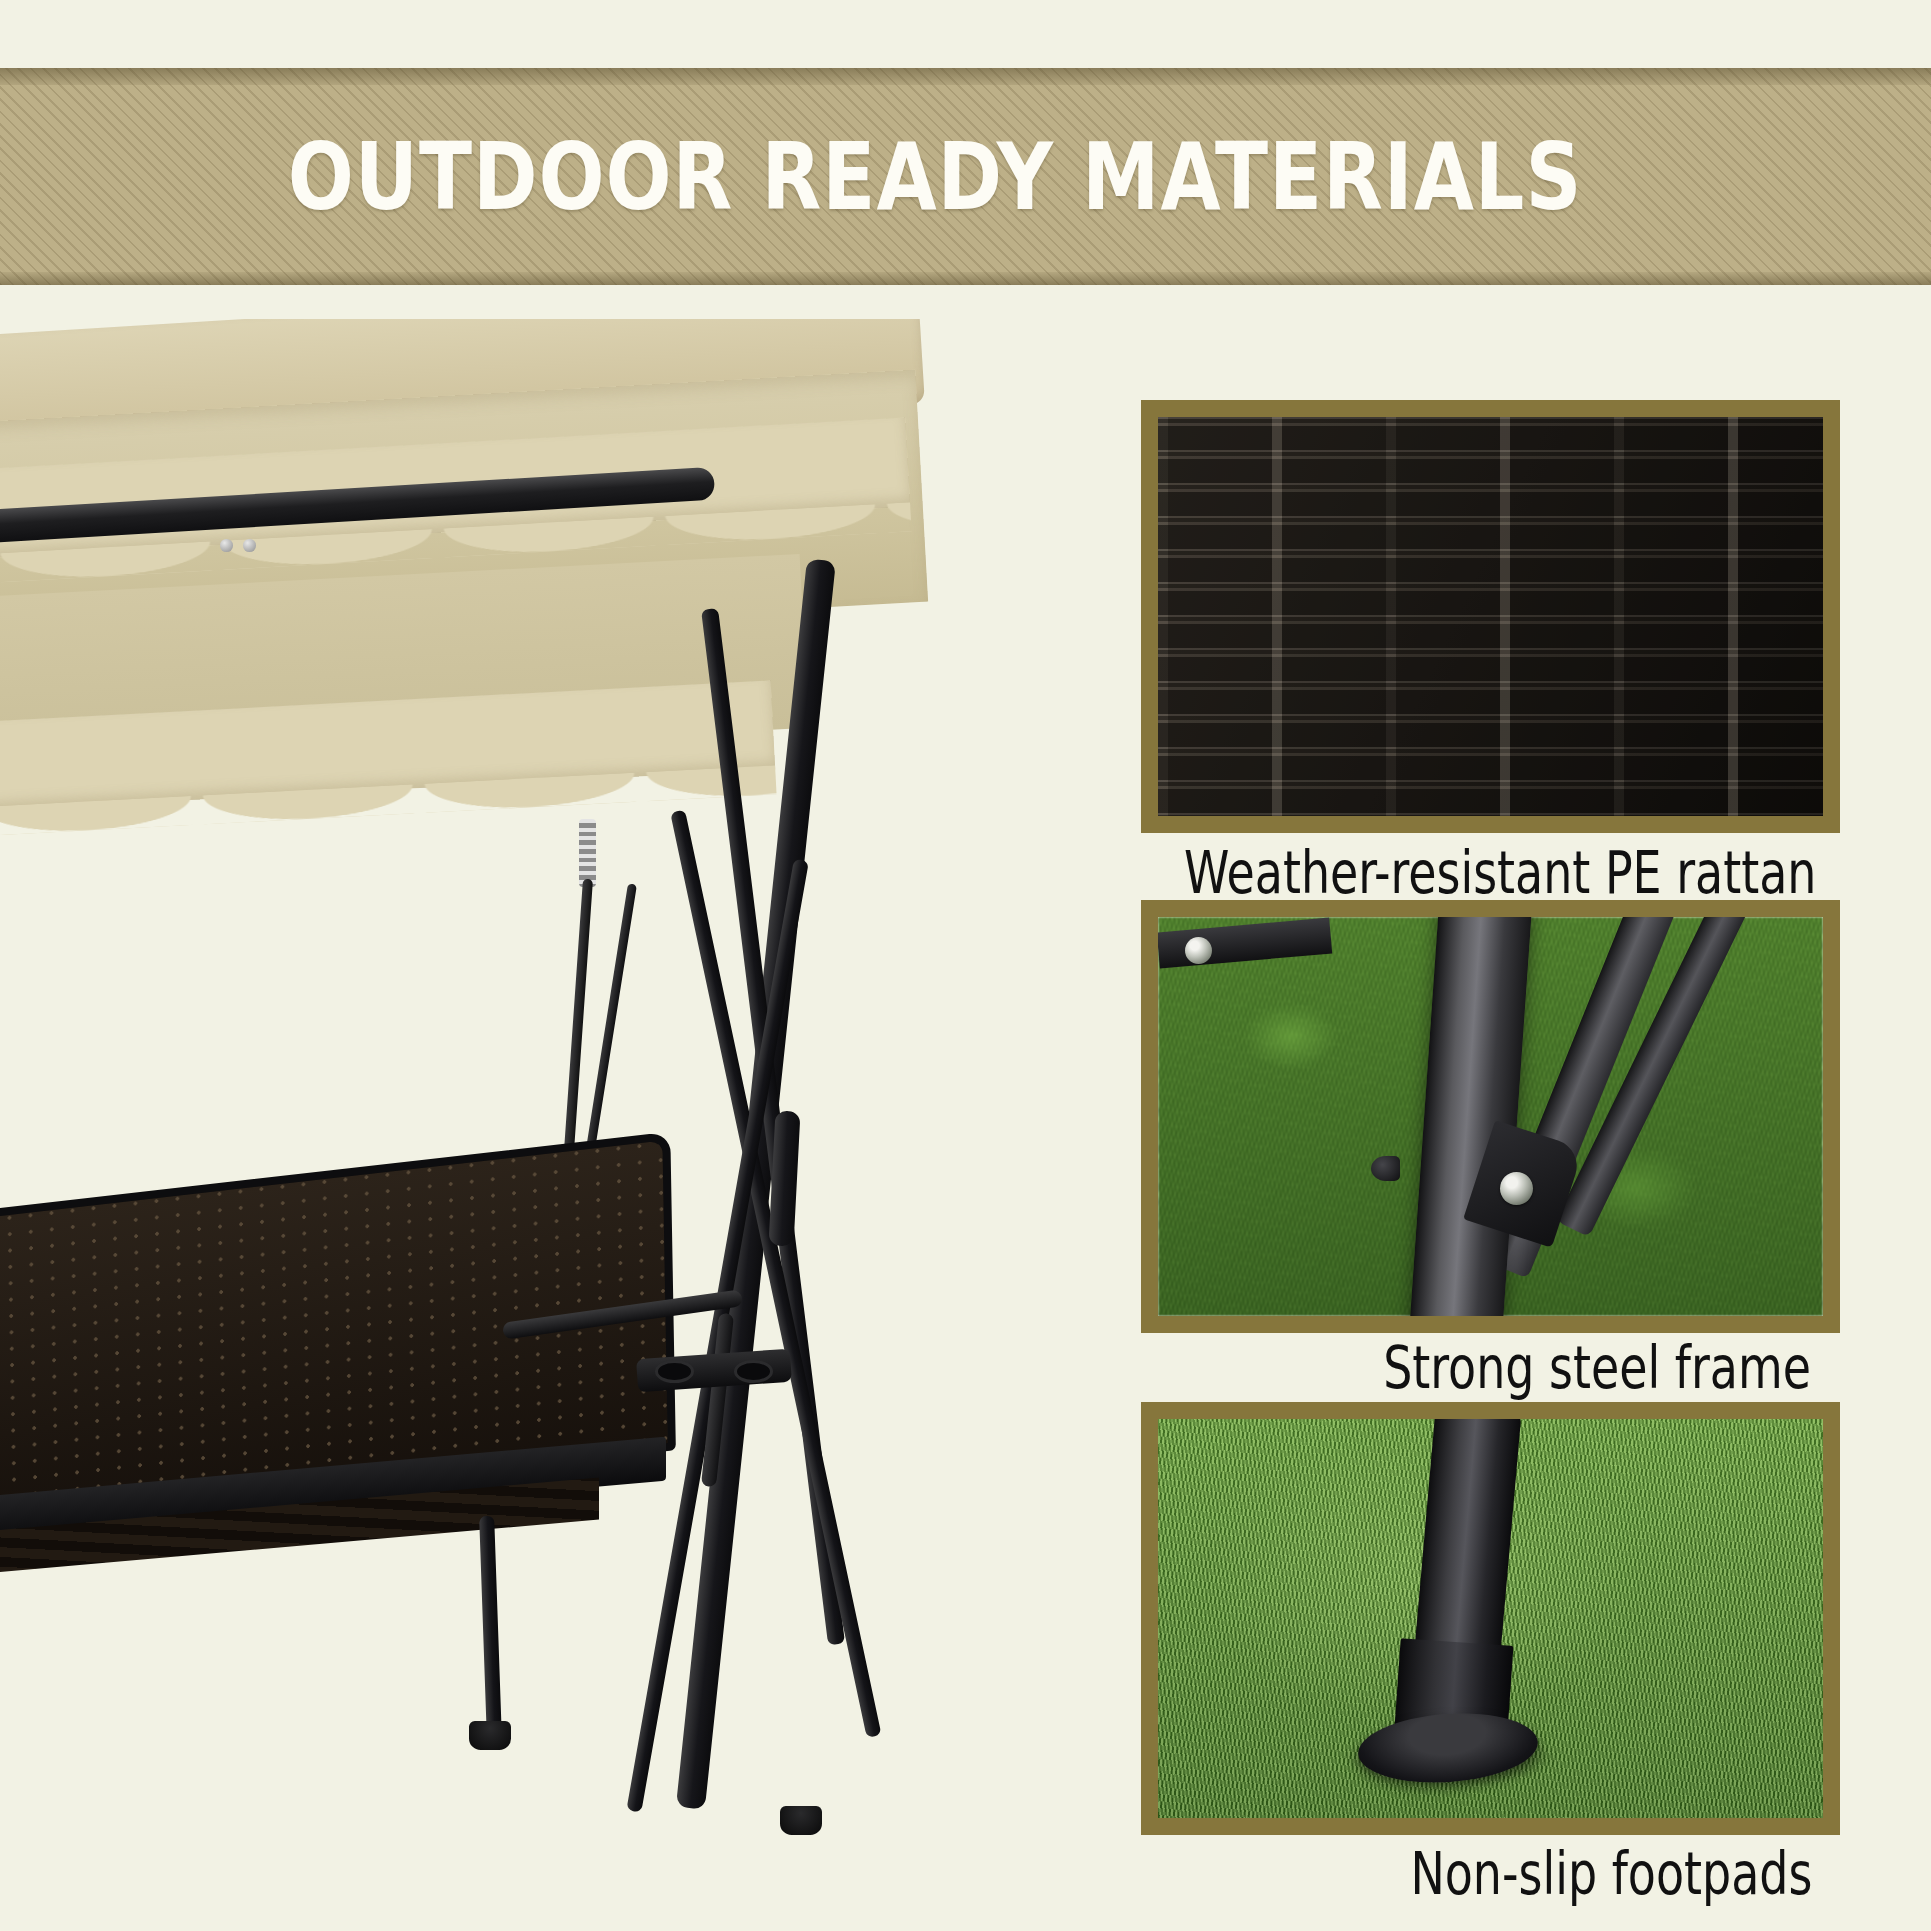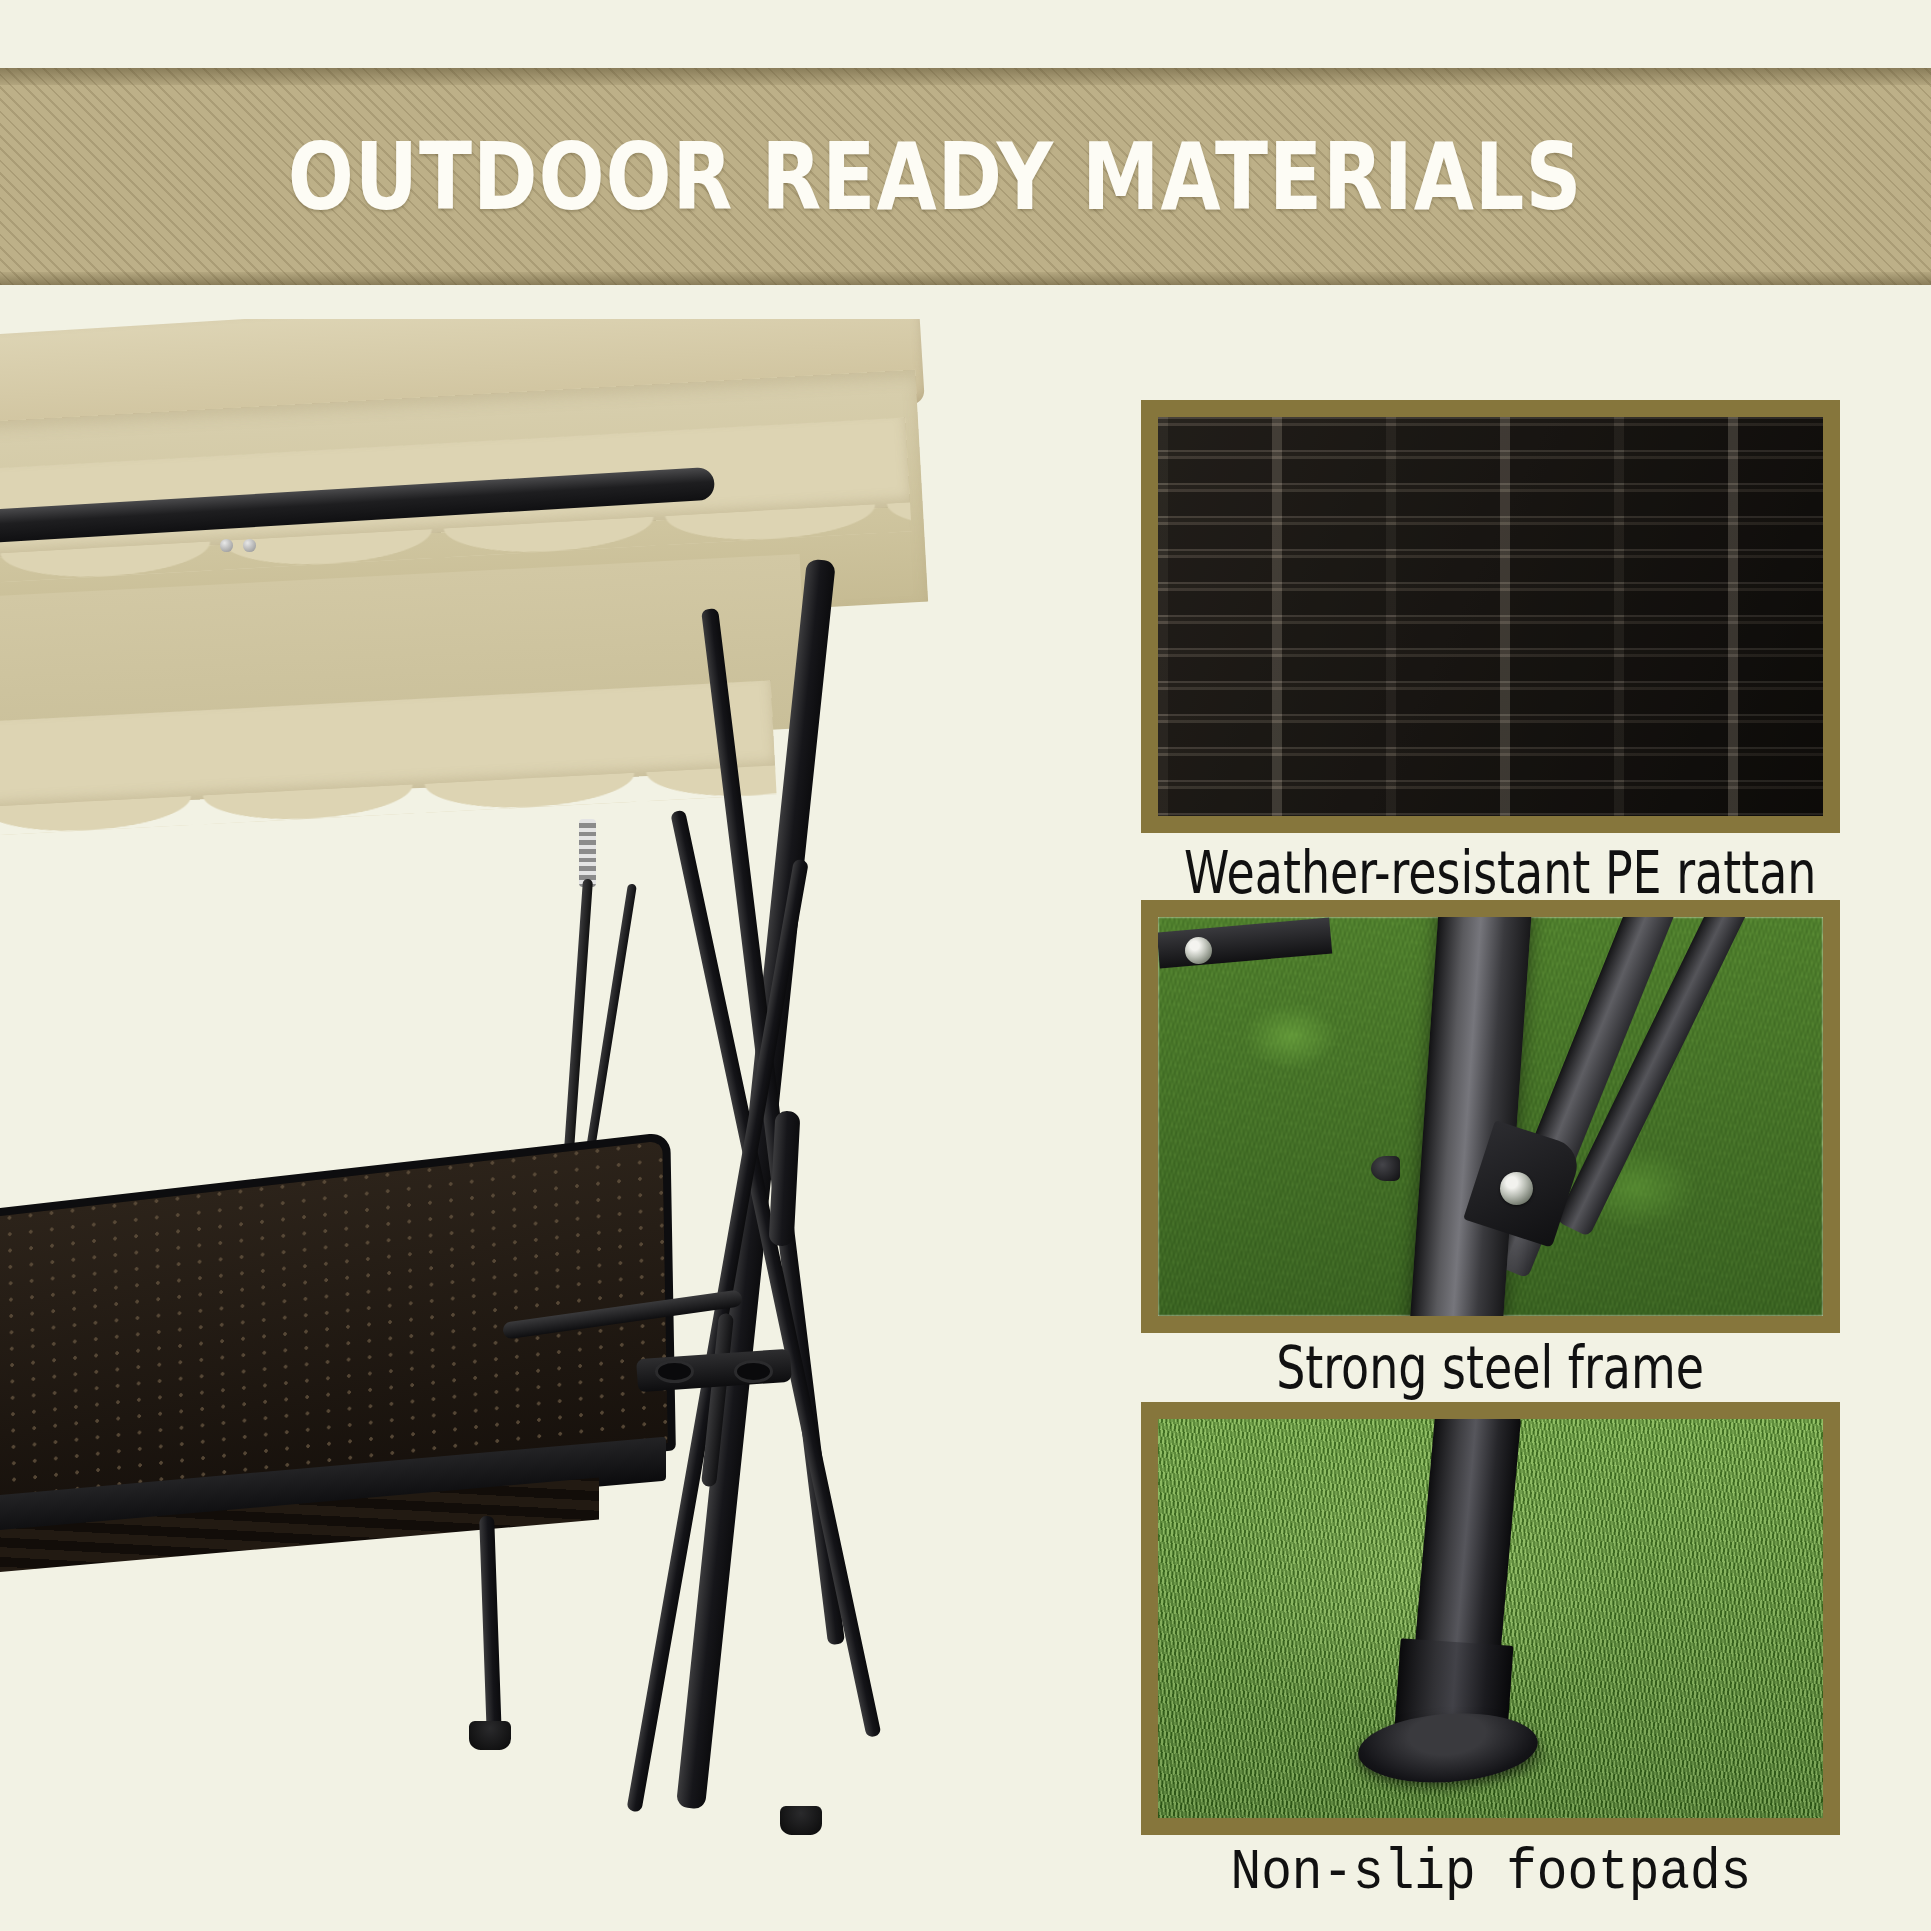--- a/index.html
+++ b/index.html
@@ -340,31 +340,31 @@
   .p3-shadow{
     position:absolute; left:28%; top:78%; width:32%; height:14%;
     background:radial-gradient(ellipse at 50% 50%, rgba(0,0,0,.5), transparent 72%);
     border-radius:50%;
   }
 
   
   .caption{
     position:absolute;
     left:1141px; width:699px;
-    text-align:center;
+    text-align:right;
     color:#111;
     font-family:"Liberation Sans Narrow","DejaVu Sans Condensed","Liberation Sans",sans-serif;
     font-size:58px;
     font-weight:400;
     white-space:nowrap;
   }
   .caption span{display:inline-block;transform:scaleX(.88);transform-origin:center;}
   .cap-1{ top:839px; }
   .cap-2{ top:1334px; }
-  .cap-3{ top:1840px;font-family:Liberation Mono, monospace; }
+  .cap-3{ top:1840px; }
 </style>
 </head>
 <body>
 
 <div class="banner">
   <div class="banner-top-shade"></div>
   <div class="banner-bottom-shade"></div>
   <div class="banner-title"><span>OUTDOOR READY MATERIALS</span></div>
 </div>
 

